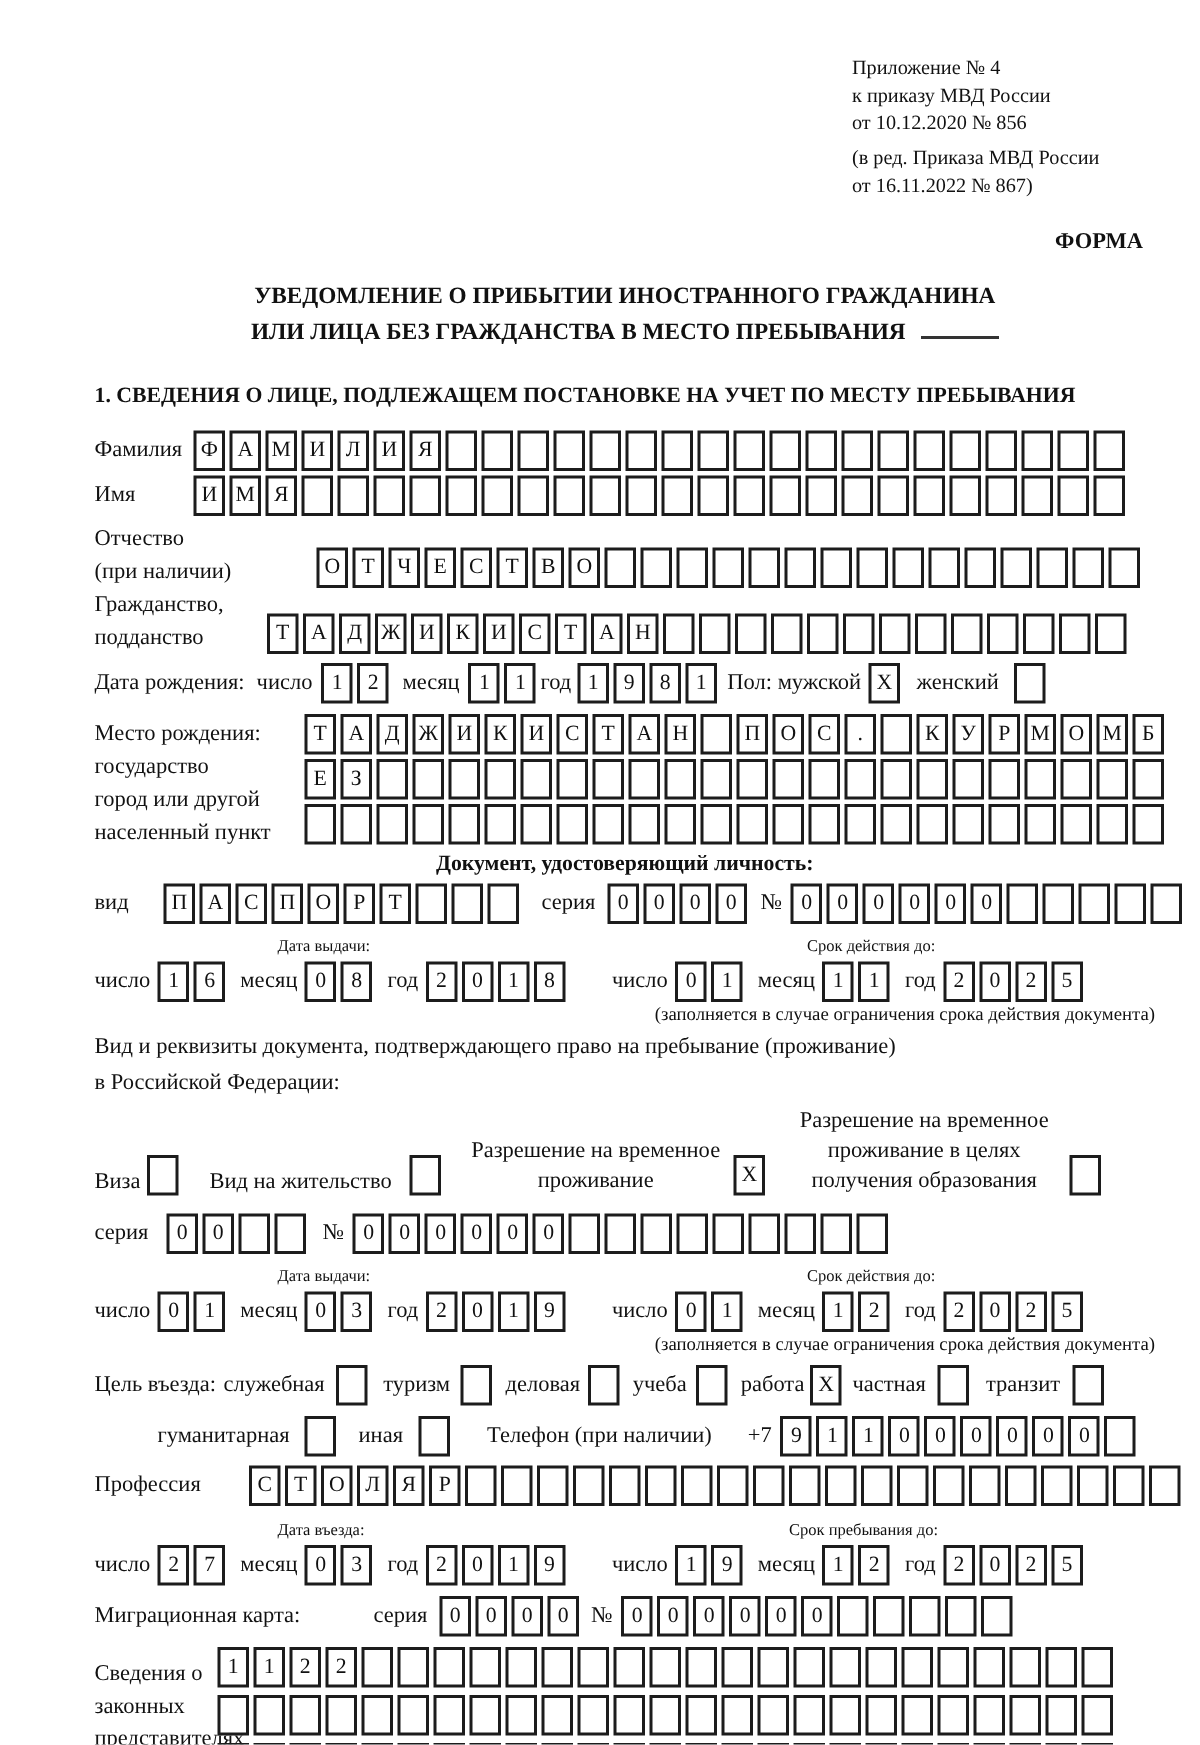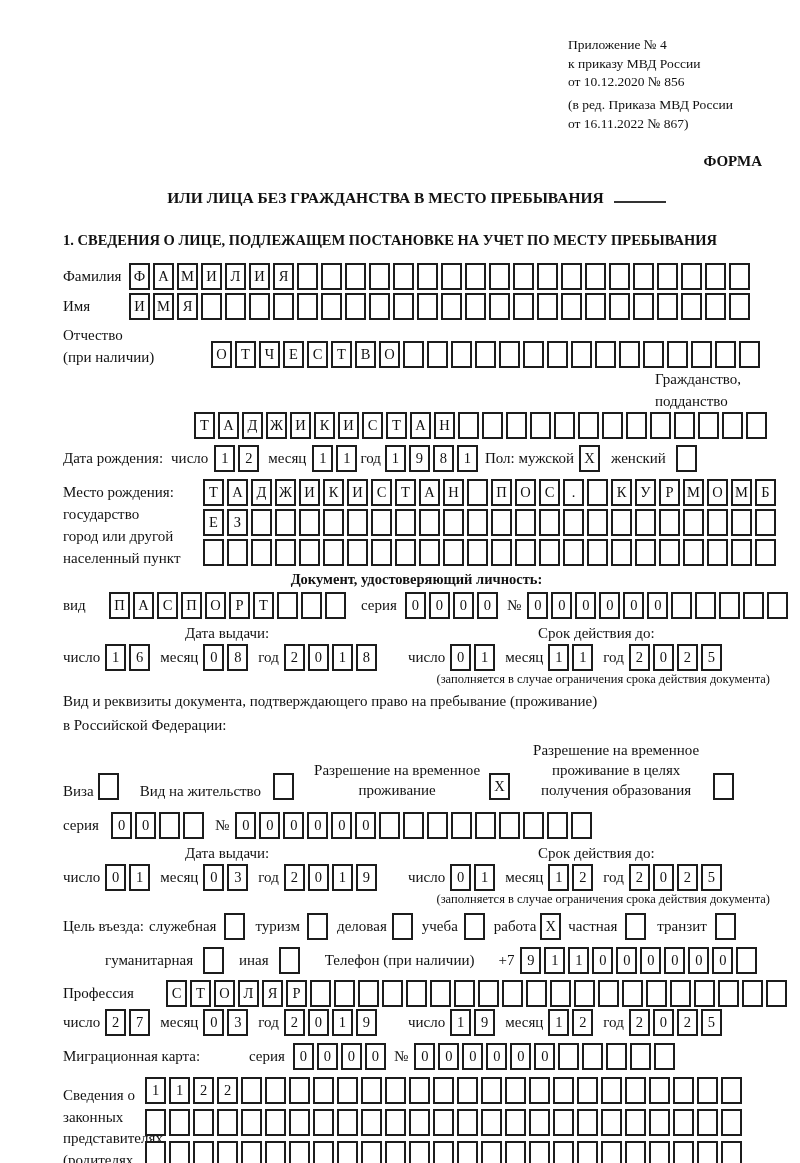--- a/index.html
+++ b/index.html
@@ -24,21 +24,21 @@
         margin-right:3px;display:flex;align-items:center;justify-content:center;
         font-size:14.5px;background:#fff;}
   .stack{display:flex;flex-direction:column;}
   .stack .cells{margin-bottom:3px;}
   .dg{display:flex;align-items:center;}
   .dg .lbl{margin-right:5px;}
   .dg .cells{margin-right:7px;}
   .halves{display:flex;}
   .half-l{width:345px;flex:none;}
   .half-r{flex:1;}
-  .hd{font-size:15px;}
+  .hd{font-size:11px;}
   .note{font-size:12.5px;text-align:right;margin-top:1px;}
   .cb-txt{text-align:center;font-size:15px;line-height:20px;}
   .sp{flex:none;}
 </style>
 </head>
 <body>
 
 <div class="page">
 
   <div class="top-note">
@@ -46,20 +46,21 @@
     <div>к приказу МВД России</div>
     <div>от 10.12.2020 № 856</div>
     <div class="gap"></div>
     <div>(в ред. Приказа МВД России</div>
     <div>от 16.11.2022 № 867)</div>
   </div>
 
   <div class="forma">ФОРМА</div>
 
   <div class="title">
+    <div>УВЕДОМЛЕНИЕ О ПРИБЫТИИ ИНОСТРАННОГО ГРАЖДАНИНА</div>
     <div><span>ИЛИ ЛИЦА БЕЗ ГРАЖДАНСТВА В МЕСТО ПРЕБЫВАНИЯ</span><span class="blank-line"></span></div>
   </div>
 
   <div class="sect">1. СВЕДЕНИЯ О ЛИЦЕ, ПОДЛЕЖАЩЕМ ПОСТАНОВКЕ НА УЧЕТ ПО МЕСТУ ПРЕБЫВАНИЯ</div>
 
   <div class="frow" style="margin-top:14px;">
     <span class="lbl" style="width:66px;">Фамилия</span>
     <span class="cells">
         <span class="cell">Ф</span>
         <span class="cell">А</span>
@@ -147,21 +148,21 @@
         <span class="cell"></span>
         <span class="cell"></span>
         <span class="cell"></span>
         <span class="cell"></span>
         <span class="cell"></span>
         <span class="cell"></span>
         <span class="cell"></span>
       </span>
   </div>
 
-  <div class="frow-top" style="margin-top:0;flex-direction:column;">
+  <div class="frow-top" style="margin-top:0;">
     <span class="lblcol" style="width:115px;">
       <span>Гражданство,</span>
       <span>подданство</span>
     </span>
     <span class="cells">
         <span class="cell">Т</span>
         <span class="cell">А</span>
         <span class="cell">Д</span>
         <span class="cell">Ж</span>
         <span class="cell">И</span>
@@ -575,20 +576,24 @@
         <span class="cell"></span>
         <span class="cell"></span>
         <span class="cell"></span>
         <span class="cell"></span>
         <span class="cell"></span>
         <span class="cell"></span>
         <span class="cell"></span>
       </span>
   </div>
 
+  <div class="halves" style="margin-top:6px;">
+    <div class="half-l"><span class="hd" style="margin-left:122px;">Дата въезда:</span></div>
+    <div class="half-r"><span class="hd" style="margin-left:118px;">Срок пребывания до:</span></div>
+  </div>
   <div class="halves" style="margin-top:2px;">
     <div class="half-l dg">
       <span class="lbl">число</span>
       <span class="cells">
           <span class="cell">2</span>
           <span class="cell">7</span>
         </span>
       <span class="lbl">месяц</span>
       <span class="cells">
           <span class="cell">0</span>

